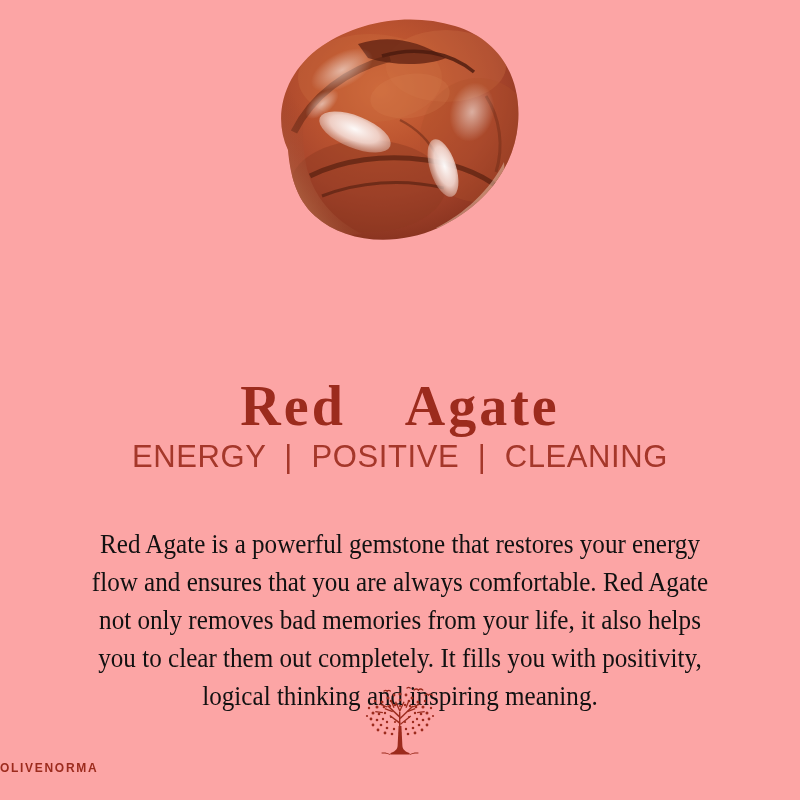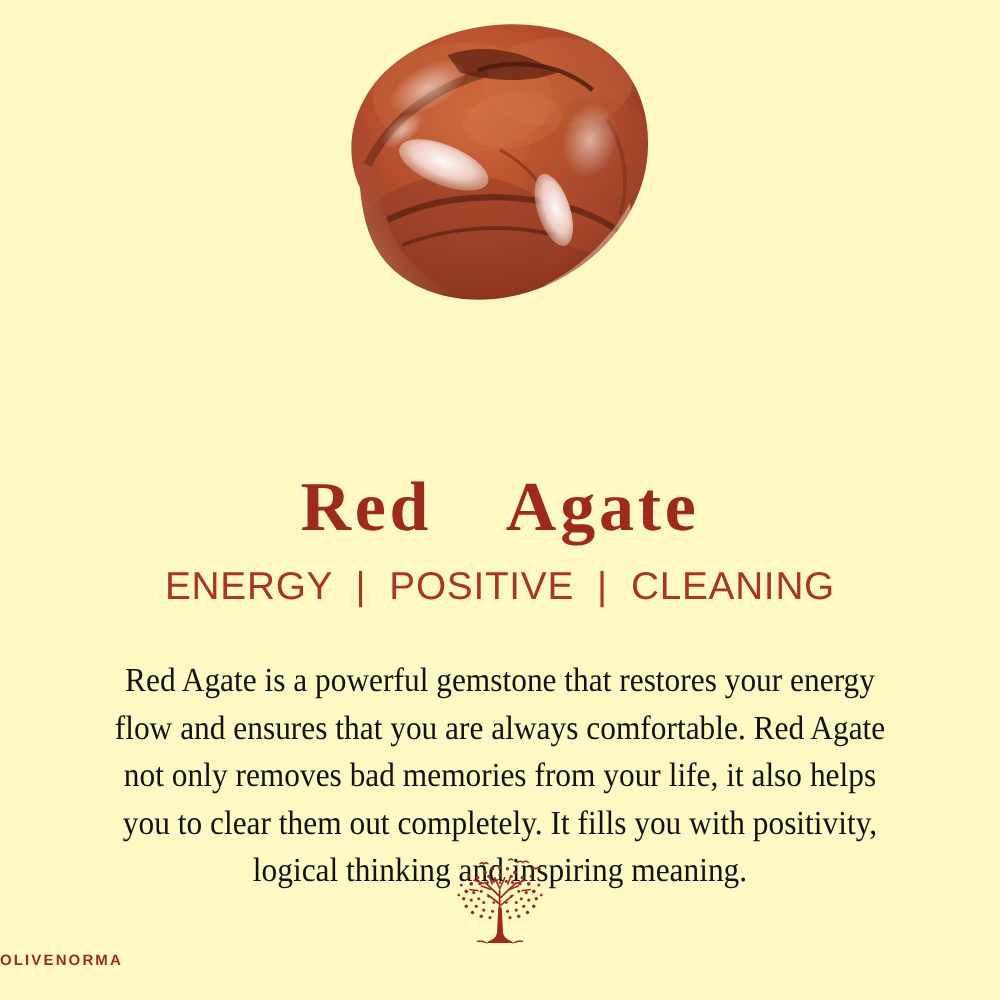--- a/index.html
+++ b/index.html
@@ -11,21 +11,21 @@
     height: 800px;
     background: #ffffff;
     font-family: "Liberation Serif", serif;
     overflow: hidden;
   }
 
   .page {
     position: relative;
     width: 800px;
     height: 800px;
-    background: #fef9c3;
+    background: #fca5a5;
     box-sizing: border-box;
   }
 
   
   .stone-figure {
     position: absolute;
     left: 0;
     top: 0;
     width: 800px;
     height: 320px;
@@ -59,21 +59,20 @@
     top: 438px;
     width: 800px;
     text-align: center;
     font-family: "Liberation Sans", sans-serif;
     font-size: 31px;
     font-weight: normal;
     letter-spacing: 0.6px;
     line-height: 38px;
     color: #a5372a;
     white-space: pre;
-    margin-top: 12px;
   }
 
   
   .description {
     position: absolute;
     left: 18px;
     top: 498px;
     width: 764px;
     text-align: center;
     font-family: "Liberation Serif", "DejaVu Serif", serif;

